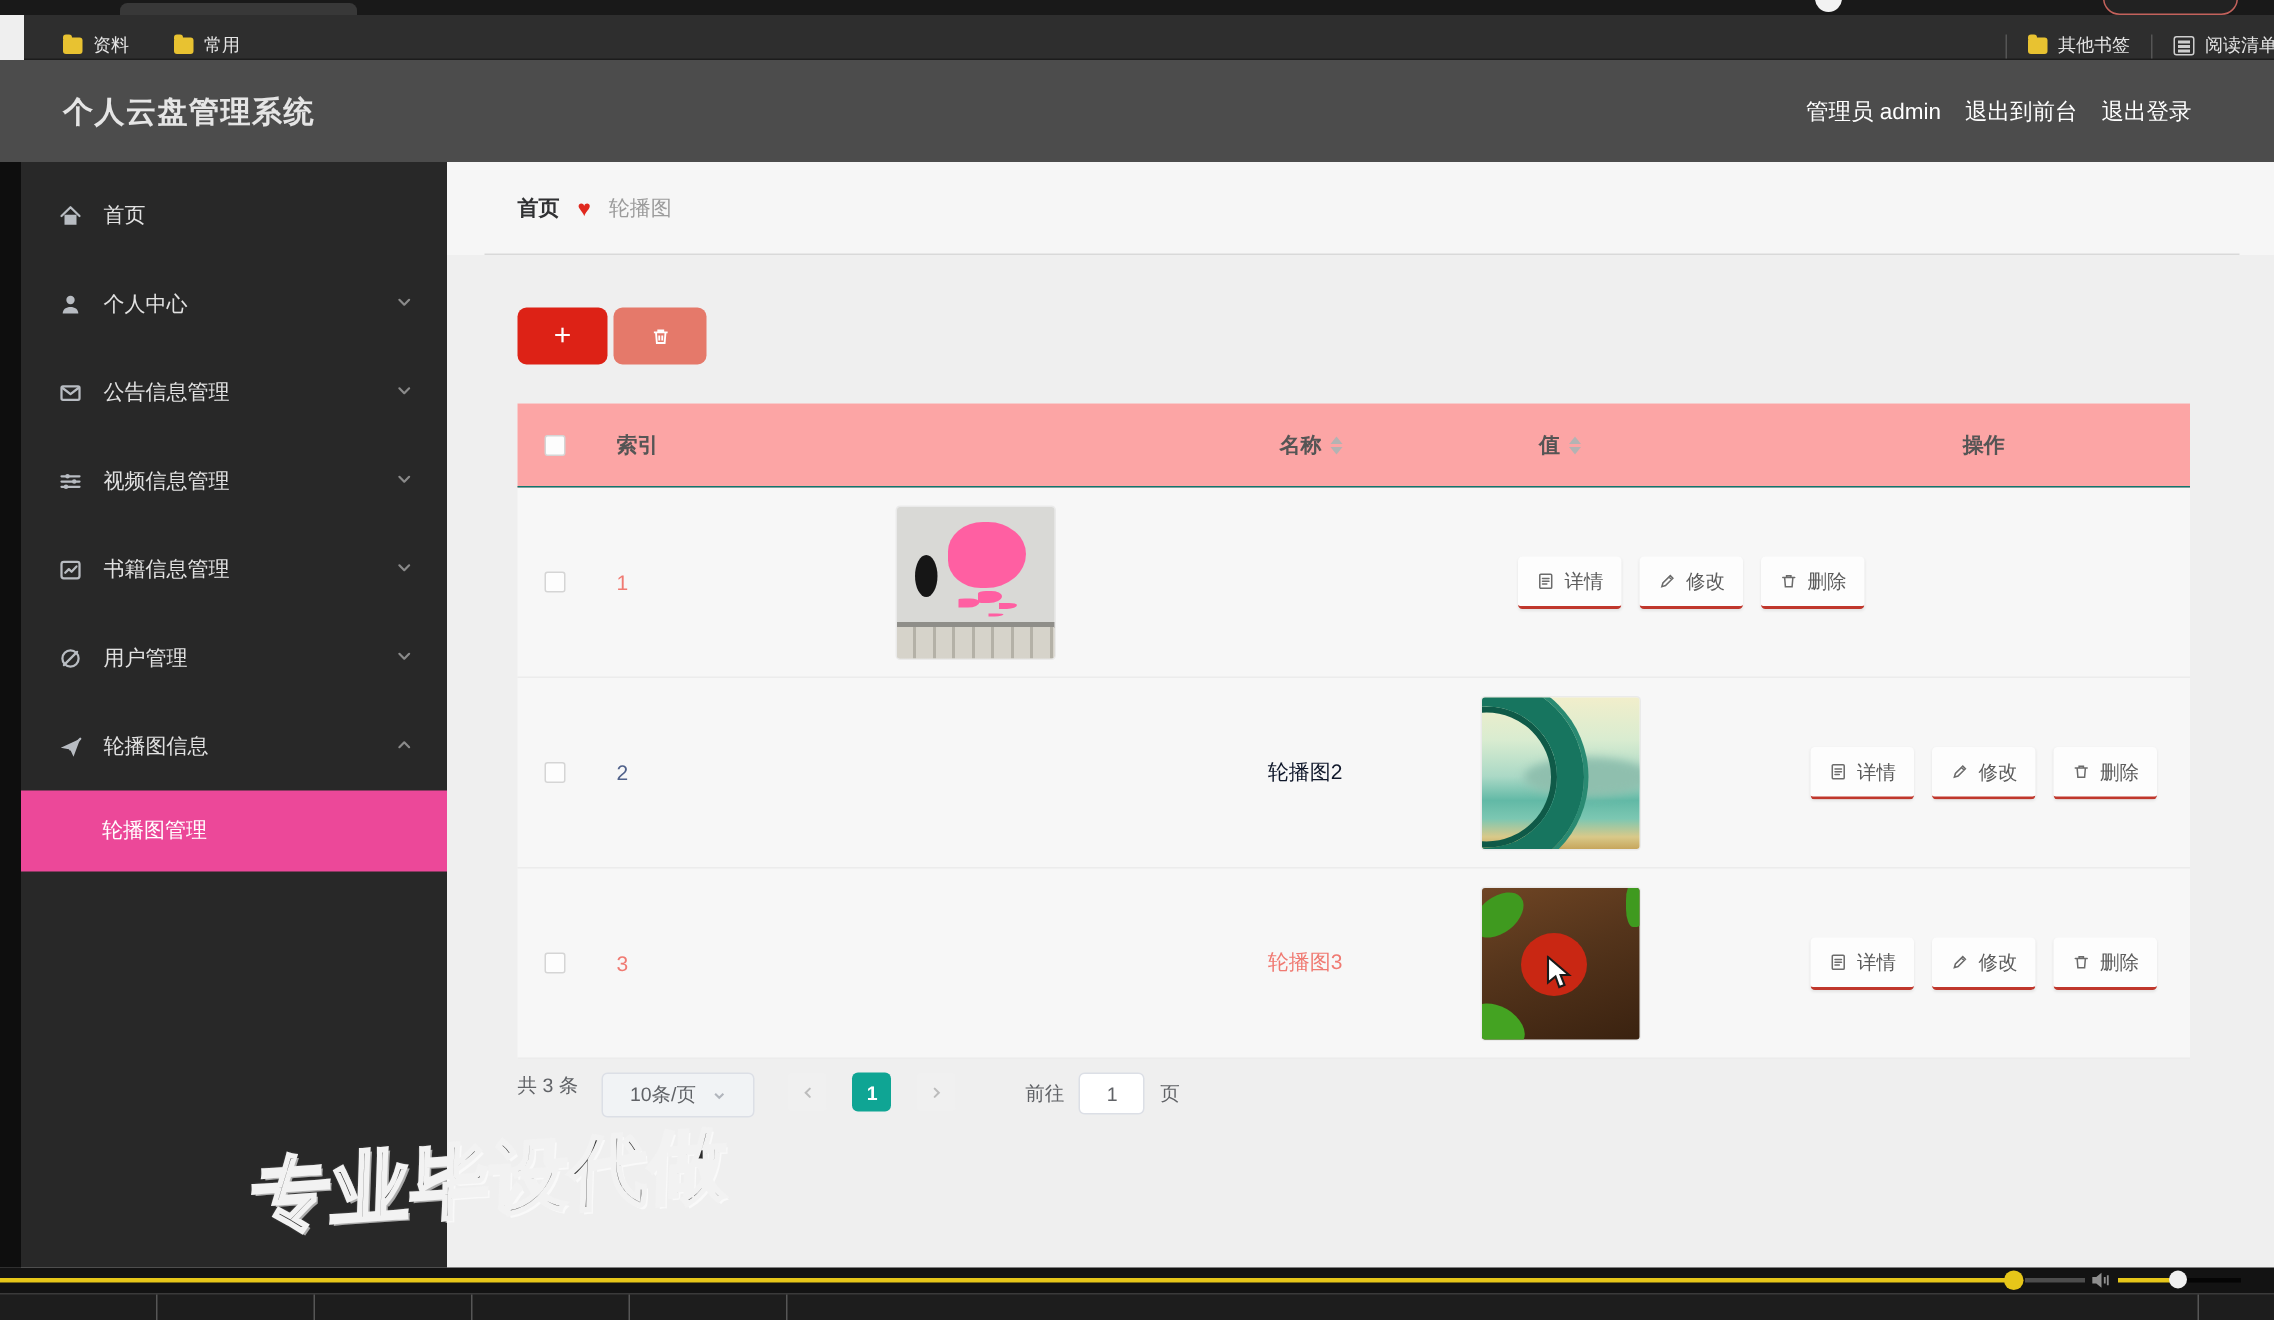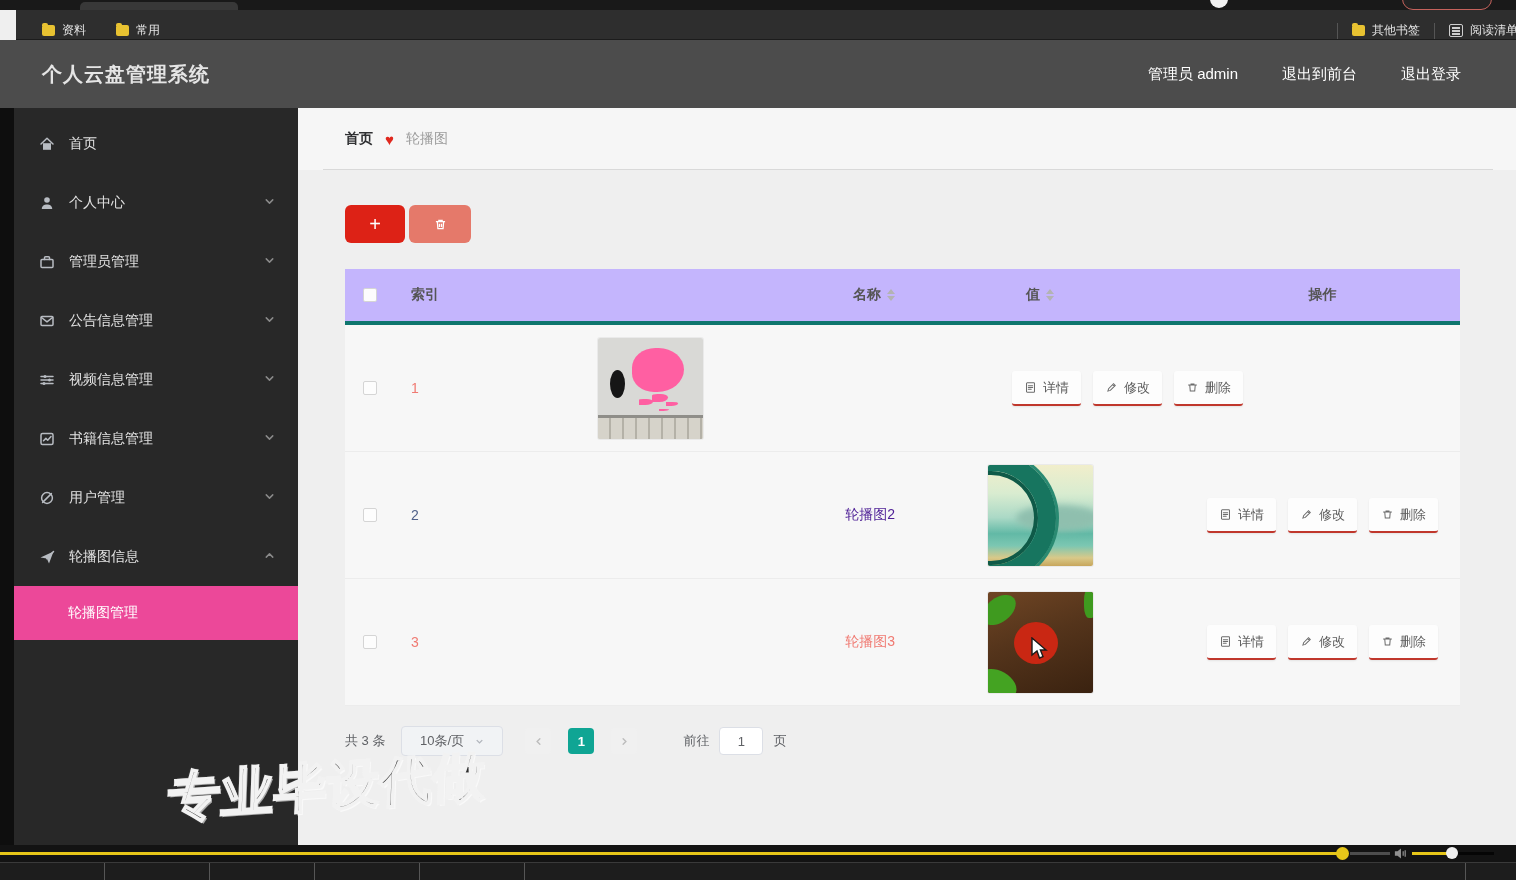--- a/index.html
+++ b/index.html
@@ -19,21 +19,21 @@
   .bm-folder { width:13px; height:11px; background:#e8c231; border-radius:2px; position:relative; }
   .bm-folder::before { content:""; position:absolute; left:0; top:-2px; width:6px; height:3px; background:#e8c231; border-radius:2px 2px 0 0; }
   .bm-spacer { flex:1; }
   .bm-divider { width:1px; height:16px; background:#555; margin:0 14px; }
   .readlist-icon { width:14px; height:13px; border:1.5px solid #cfcfcf; border-radius:2px; position:relative; }
   .readlist-icon::before { content:""; position:absolute; left:2px; top:2px; right:2px; height:1.5px; background:#cfcfcf; box-shadow:0 3px 0 #cfcfcf, 0 6px 0 #cfcfcf; }
 
   
   .app-header { position:absolute; left:0; top:40px; width:1516px; height:68px; background:#4c4c4c; display:flex; align-items:center; z-index:38; }
   .app-title { color:#e5e5e5; font-size:20px; font-weight:bold; margin-left:42px; letter-spacing:1px; }
-  .header-right { margin-left:auto; margin-right:55px; display:flex; align-items:center; gap:44px; }
+  .header-right { margin-left:auto; margin-right:55px; display:flex; align-items:center; gap:16px; }
   .header-link { color:#fff; font-size:15px; cursor:pointer; }
 
   
   .body { position:absolute; left:0; top:108px; width:1516px; height:737px; display:flex; }
   .sidebar { width:298px; background:#282828; border-left:14px solid #0e0e0e; padding-top:6px; flex-shrink:0; }
   .mi { height:59px; display:flex; align-items:center; padding:0 22px 0 24px; color:#e2e2e2; font-size:14px; cursor:pointer; }
   .mi .ic { width:18px; height:18px; margin-right:13px; flex-shrink:0; }
   .mi svg { width:18px; height:18px; stroke:#b8bcc2; fill:none; stroke-width:1.5; stroke-linecap:round; stroke-linejoin:round; }
   .mi .chev { margin-left:auto; }
   .mi .chev svg { width:13px; height:13px; stroke:#8a8a8a; stroke-width:1.8; }
@@ -47,34 +47,34 @@
   .bc-cur { font-size:14px; color:#9c9c9c; }
 
   .content { padding:35px 56px 0 47px; }
   .toolbar { display:flex; gap:4px; margin-bottom:26px; }
   .btn-add { width:60px; height:38px; background:#dd2216; border:none; border-radius:6px; color:#fff; font-size:20px; cursor:pointer; line-height:1; }
   .btn-del { width:62px; height:38px; background:#e5796a; border:none; border-radius:6px; cursor:pointer; display:flex; align-items:center; justify-content:center; }
   .btn-del svg { width:15px; height:15px; stroke:#fff; fill:none; stroke-width:1.5; }
 
   
   .table { width:1115px; background:#f7f7f7; }
-  .t-head { display:flex; align-items:center; height:56px; background:#c4b5fd; border-bottom:4px solid #0f766e; font-size:14px; font-weight:bold; color:#555; }
+  .t-head { display:flex; align-items:center; height:56px; background:#fca5a5; border-bottom:1px solid #0f766e; font-size:14px; font-weight:bold; color:#555; }
   .t-row { display:flex; align-items:center; height:127px; border-bottom:1px solid #ececec; font-size:14px; }
   .col-check { width:50px; display:flex; justify-content:center; }
   .col-index { width:110px; padding-left:16px; }
   .col-name  { width:390px; text-align:center; display:flex; align-items:center; justify-content:flex-end; }
   .col-value { width:290px; display:flex; align-items:center; justify-content:center; }
   .col-actions { flex:1; display:flex; align-items:center; justify-content:center; gap:12px; }
   .checkbox { width:14px; height:14px; border:1px solid #d5d5d5; border-radius:2px; background:#fdfdfd; cursor:pointer; }
   .sorter { display:inline-flex; flex-direction:column; gap:2px; margin-left:6px; vertical-align:middle; cursor:pointer; }
   .sorter i { width:0; height:0; border-left:4px solid transparent; border-right:4px solid transparent; }
   .sorter .up { border-bottom:5px solid #b3b3b3; }
   .sorter .dn { border-top:5px solid #b3b3b3; }
   .row-red .cell-text { color:#f07a72; }
-  .row-blue .cell-text { color:#4c1d95; }
+  .row-blue .cell-text { color:#0f172a; }
   .row-blue .col-index .cell-text { color:#50618a; }
 
   .act-btn { background:#fdfdfd; border:none; border-bottom:2px solid #c0372c; border-radius:3px; padding:8px 12px 7px; font-size:13px; color:#5c5c5c; display:flex; align-items:center; gap:6px; cursor:pointer; box-shadow:0 1px 2px rgba(0,0,0,.08); font-family:inherit; }
   .act-btn svg { width:13px; height:13px; stroke:#6b6b6b; fill:none; stroke-width:1.4; stroke-linecap:round; }
 
   
   .thumb { width:105px; height:101px; position:relative; overflow:hidden; border-radius:2px; box-shadow:0 0 0 1px rgba(0,0,0,.05); cursor:pointer; }
   .scene1 { background:linear-gradient(#d9d9d6 0 76%, #8f8e89 76% 80%, #cfccc3 80% 100%); }
   .scene1 .planks { position:absolute; left:0; bottom:0; width:100%; height:20%; background:repeating-linear-gradient(90deg,#d6d3ca 0 11px,#b4b1a7 11px 13px); }
   .scene1 .blob { position:absolute; left:34px; top:10px; width:52px; height:44px; background:#ff5fa2; border-radius:48% 52% 55% 45%;
@@ -84,21 +84,21 @@
   .scene2 .mount { position:absolute; left:28px; top:40px; width:85px; height:26px; background:#8fbfae; border-radius:50%; filter:blur(3px); }
   .scene2 .arch { position:absolute; left:-62px; top:-12px; width:130px; height:130px; border:18px solid #17755f; border-radius:50%; box-shadow:inset 0 0 0 4px #0f5a48, 0 0 0 3px #2a8a72; }
   .scene3 { background:linear-gradient(160deg,#6f4524 0%,#54341b 45%,#3a2210 100%); }
   .scene3 .leaf1 { position:absolute; left:-8px; top:6px; width:38px; height:24px; background:#3f9a1f; border-radius:50% 50% 50% 50%; transform:rotate(-38deg); }
   .scene3 .leaf2 { position:absolute; left:-10px; bottom:-4px; width:40px; height:26px; background:#44a322; border-radius:50%; transform:rotate(30deg); }
   .scene3 .sliver { position:absolute; right:-3px; top:-4px; width:12px; height:30px; background:#3f9a1f; border-radius:40%; }
   .scene3 .berry { position:absolute; left:26px; top:30px; width:44px; height:42px; background:#c92713; border-radius:50%; }
   .scene3 .cursor { position:absolute; left:42px; top:45px; width:20px; height:24px; }
 
   
-  .pagination { display:flex; align-items:center; margin-top:20px; font-size:13px; color:#606266; }
+  .pagination { display:flex; align-items:flex-start; margin-top:9px; font-size:13px; color:#606266; }
   .pg-total { margin-right:16px; }
   .pg-select { width:102px; height:30px; background:#f1f3f5; border:1px solid #dcdfe6; border-radius:4px; display:flex; align-items:center; justify-content:center; gap:10px; color:#606266; cursor:pointer; margin-right:22px; }
   .pg-select svg { width:11px; height:11px; stroke:#b1b5bc; fill:none; stroke-width:2; }
   .pg-nav { width:26px; height:26px; display:flex; align-items:center; justify-content:center; background:#f0f0f0; border-radius:3px; cursor:pointer; }
   .pg-nav svg { width:11px; height:11px; stroke:#bcbcbc; fill:none; stroke-width:2; stroke-linecap:round; }
   .pg-page { width:26px; height:26px; margin:0 17px; border-radius:4px; background:#0fa594; color:#fff; font-weight:bold; display:flex; align-items:center; justify-content:center; cursor:pointer; }
   .pg-goto { display:flex; align-items:center; gap:10px; margin-left:46px; }
   .pg-input { width:44px; height:28px; border:1px solid #dcdfe6; border-radius:4px; background:#fff; text-align:center; font-size:13px; color:#606266; font-family:inherit; }
 
   
@@ -176,30 +176,20 @@
               <circle cx="9" cy="6" r="2.8" fill="#b8bcc2" stroke="none"></circle>
               <path d="M3.8 15 c0-3 2.4-4.4 5.2-4.4 s5.2 1.4 5.2 4.4" fill="#b8bcc2" stroke="none"></path>
             </svg></span>
         <span>个人中心</span>
         <span class="chev"><svg viewBox="0 0 16 16">
               <path d="M4 6 L8 10 L12 6"></path>
             </svg></span>
       </div>
       <div class="mi">
         <span class="ic"><svg viewBox="0 0 18 18">
-              <rect x="3" y="6.5" width="12" height="8" rx="1"></rect>
-              <path d="M6.5 6.5 V4.8 a1 1 0 0 1 1-1 h3 a1 1 0 0 1 1 1 V6.5"></path>
-            </svg></span>
-        <span>管理员管理</span>
-        <span class="chev"><svg viewBox="0 0 16 16">
-              <path d="M4 6 L8 10 L12 6"></path>
-            </svg></span>
-      </div>
-      <div class="mi">
-        <span class="ic"><svg viewBox="0 0 18 18">
               <rect x="3" y="4.5" width="12" height="9" rx="1"></rect>
               <path d="M3.5 5.5 L9 9.8 L14.5 5.5"></path>
             </svg></span>
         <span>公告信息管理</span>
         <span class="chev"><svg viewBox="0 0 16 16">
               <path d="M4 6 L8 10 L12 6"></path>
             </svg></span>
       </div>
       <div class="mi">
         <span class="ic"><svg viewBox="0 0 18 18">

